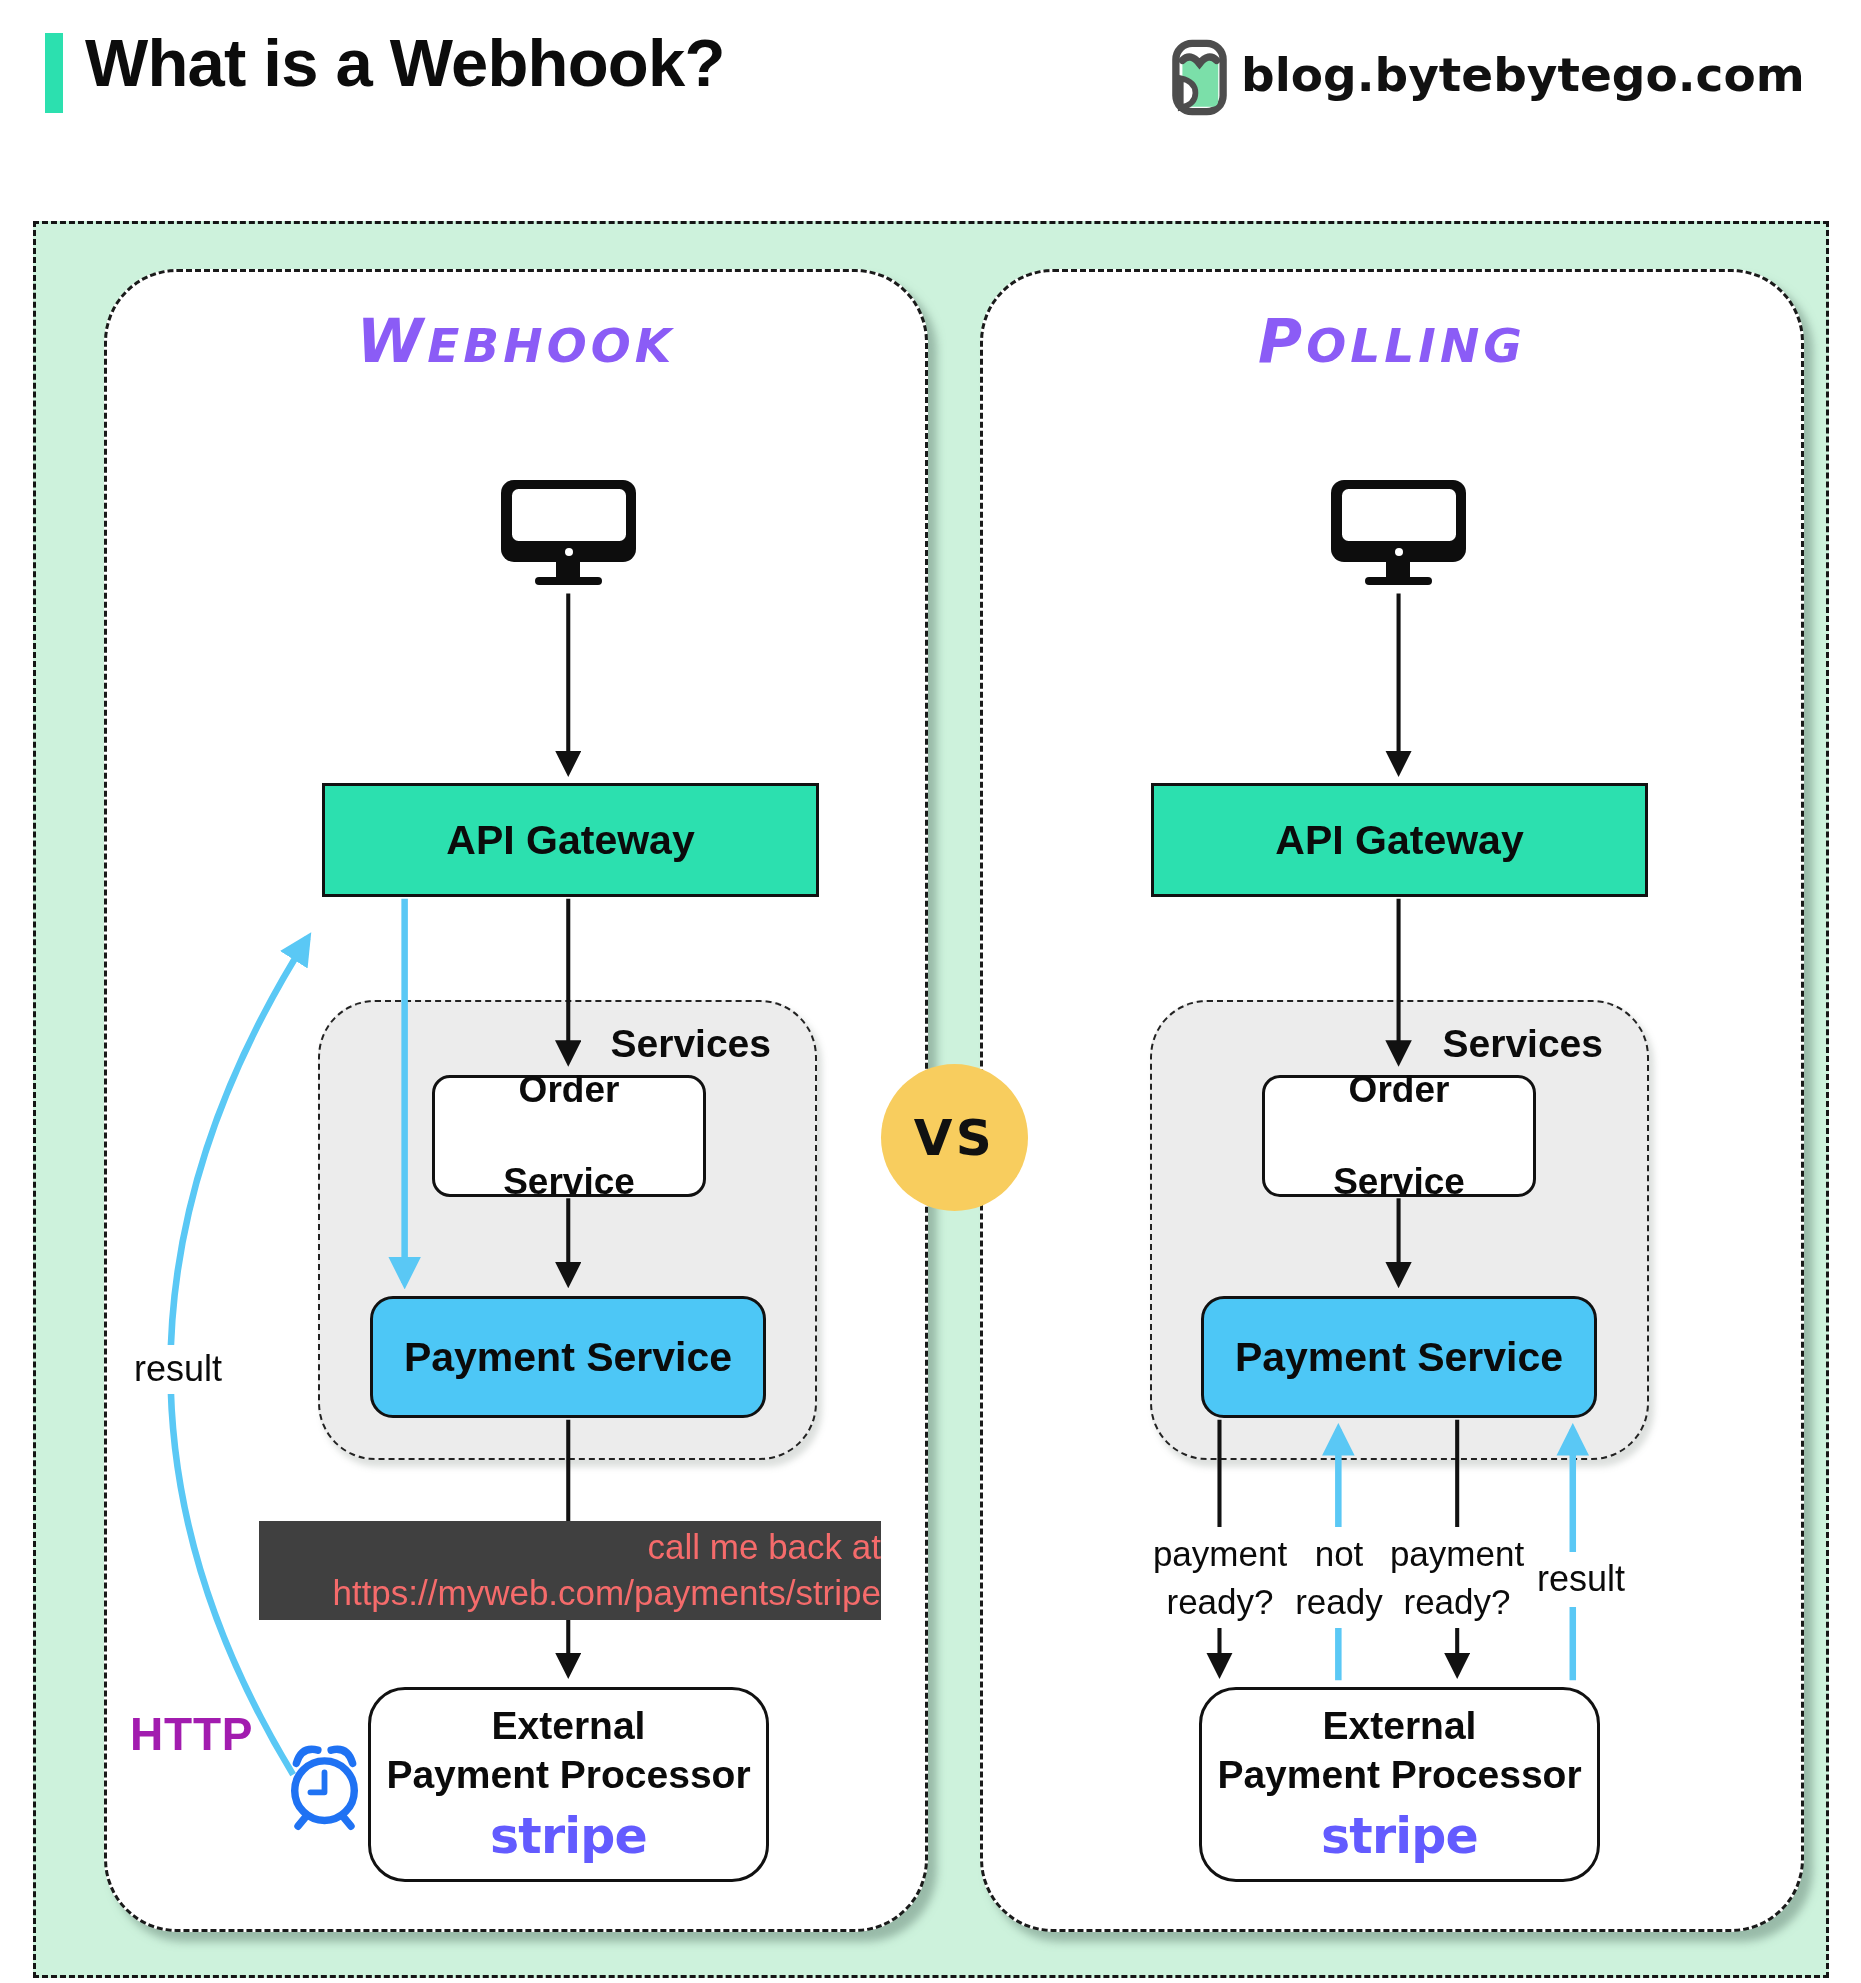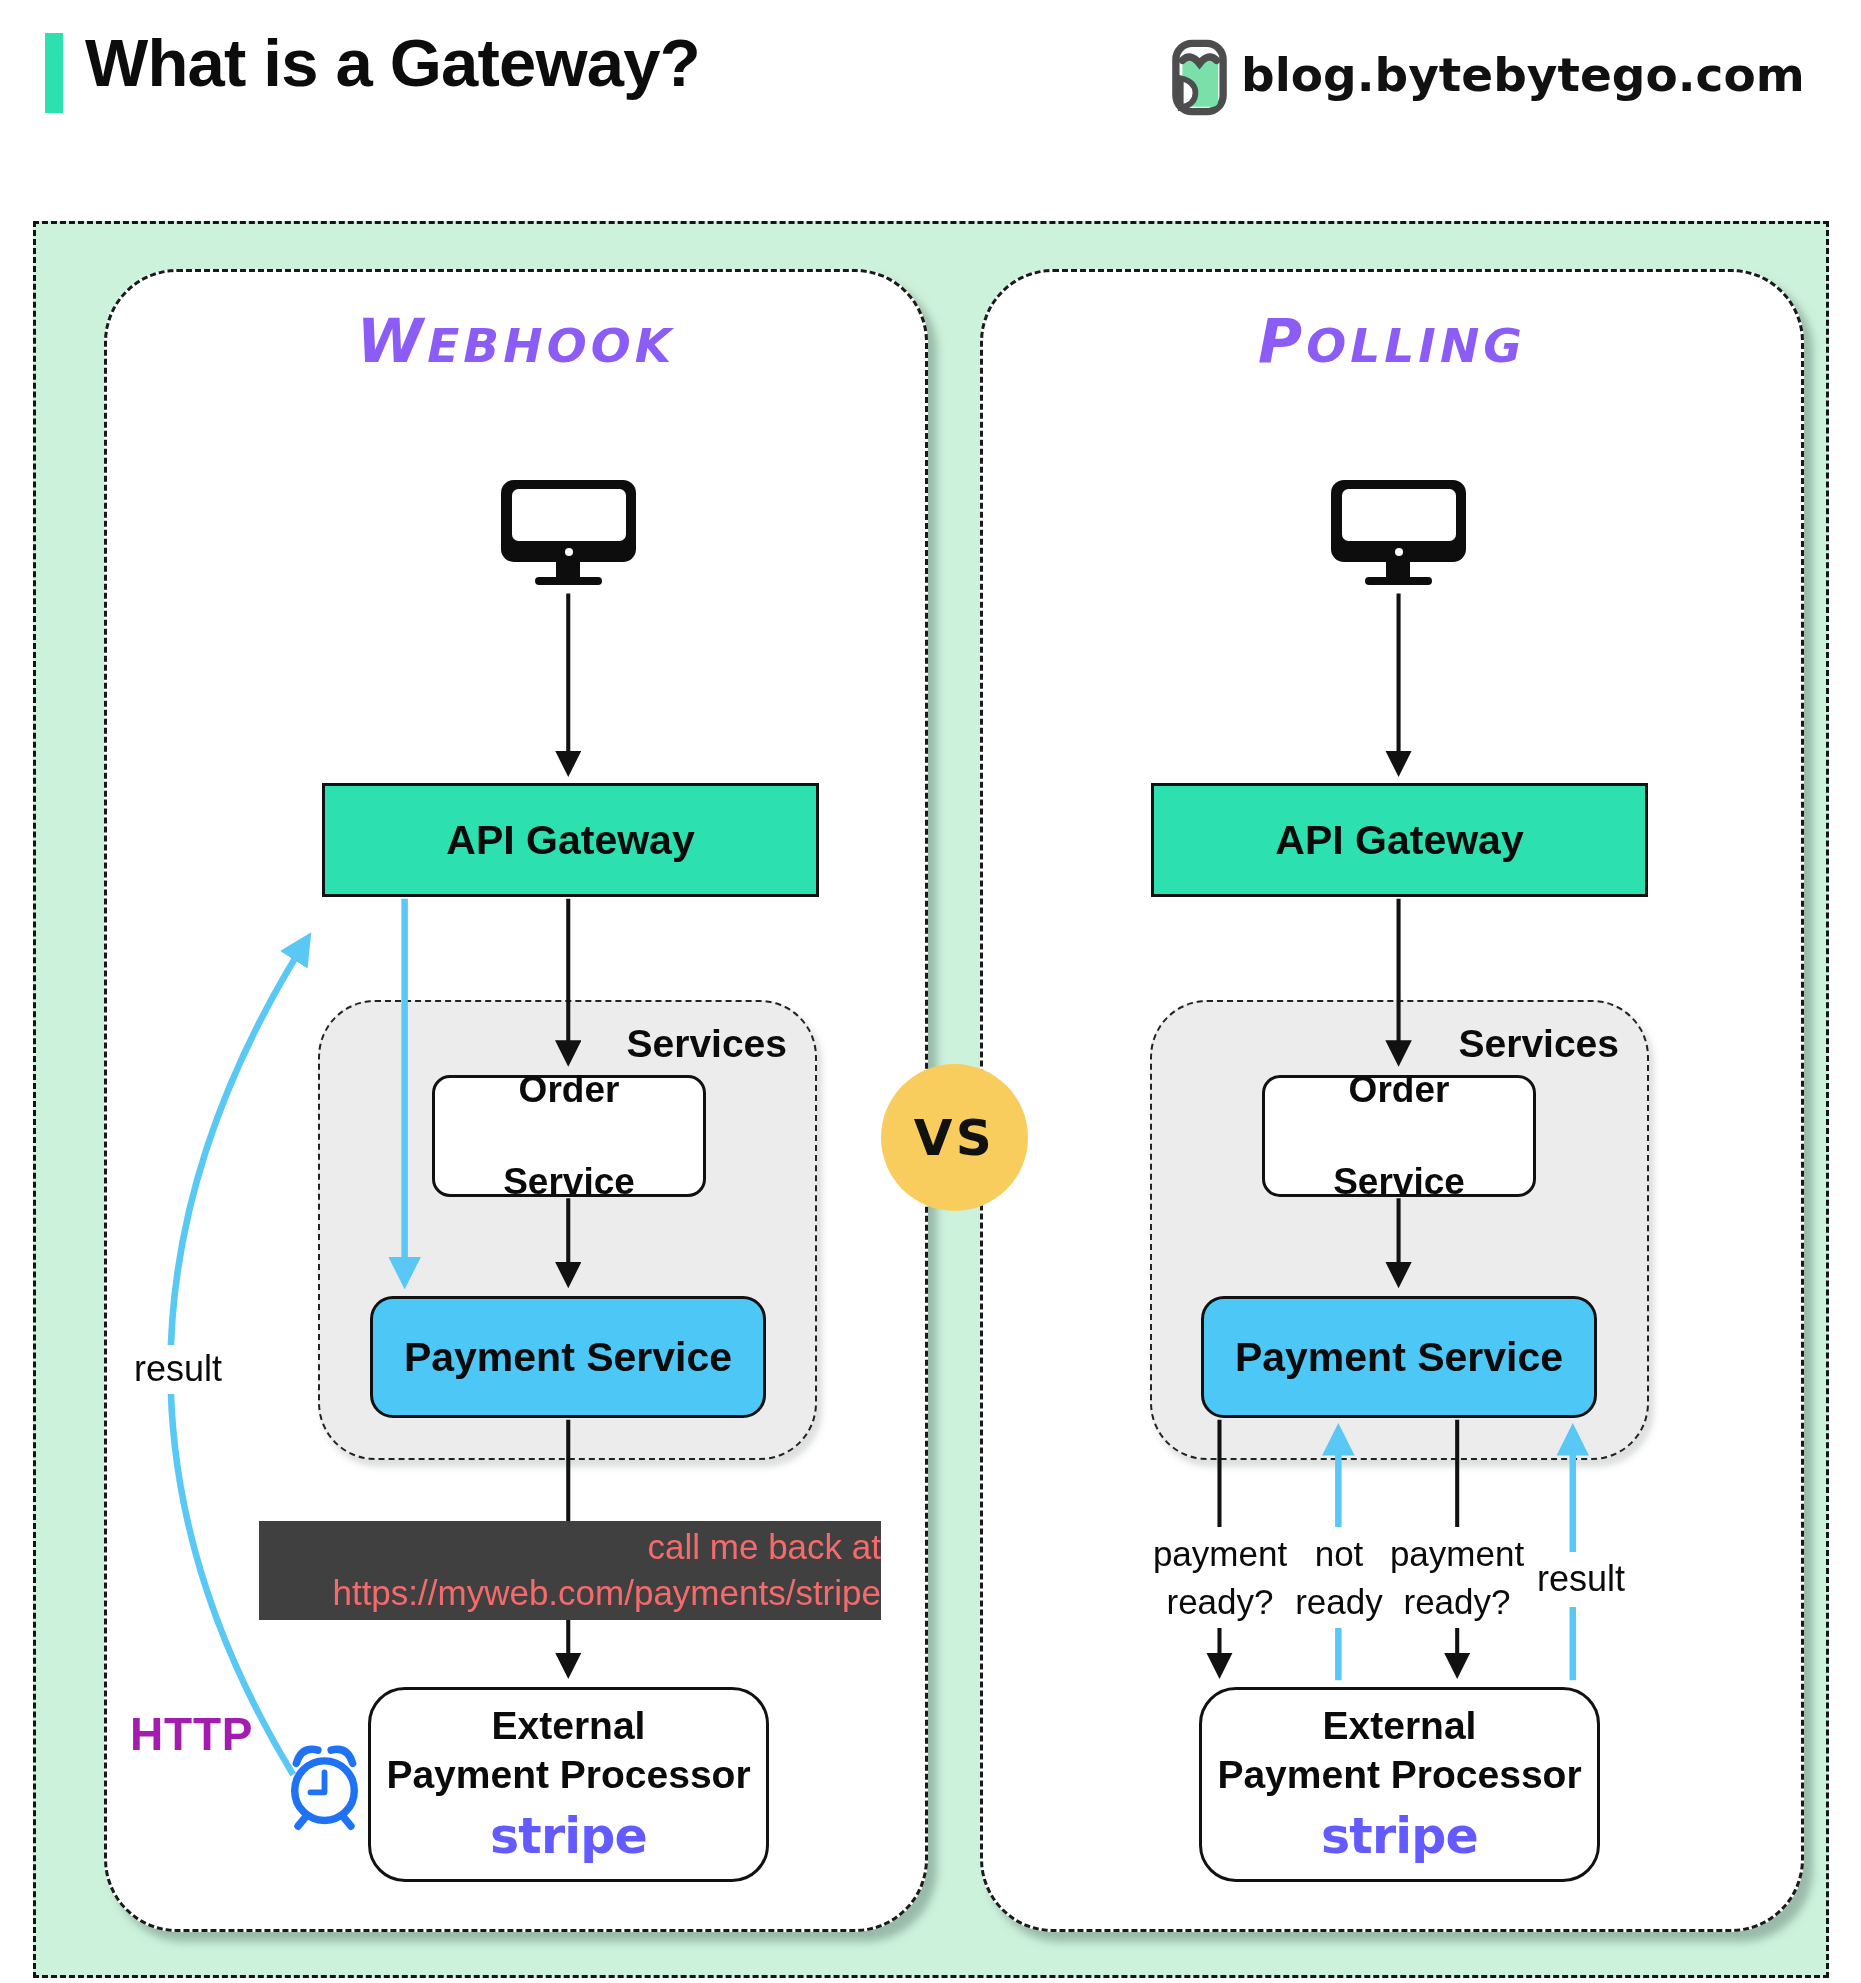--- a/index.html
+++ b/index.html
@@ -47,21 +47,21 @@
   
   .box { position:absolute; display:flex; align-items:center; justify-content:center; text-align:center;
          color:#0b0b0b; font-weight:bold; z-index:3; }
   .box-api { width:497px; height:114px; top:783px; background:#2ce0af; border:3.3px solid #111; font-size:41px; }
   .box-api.left { left:322px; } .box-api.right { left:1151px; }
 
   .services-group { position:absolute; top:1000px; width:499px; height:460px; background:#ececec;
                     border:2.4px dashed #222; border-radius:57px; z-index:2;
                     box-shadow:4.9px 6.5px 6.5px rgba(120,130,125,0.25); }
   .services-group.left { left:318px; } .services-group.right { left:1150px; }
-  .services-label { position:absolute; top:19.5px; right:28px; font-size:39px; font-weight:bold; color:#0b0b0b; }
+  .services-label { position:absolute; top:19.5px; right:44px; font-size:39px; font-weight:bold; color:#0b0b0b; }
 
   .box-order { width:274px; height:122px; top:1075px; background:#fff; border:3.3px solid #111;
                border-radius:18px; font-size:37px; line-height:1.2; flex-direction:column;gap:48px; }
   .box-order.left { left:432px; } .box-order.right { left:1262px; }
 
   .box-payment { width:396px; height:122px; top:1296px; background:#4dc7f6; border:3.3px solid #111;
                  border-radius:23px; font-size:41px; }
   .box-payment.left { left:370px; } .box-payment.right { left:1201px; }
 
   .box-external { width:401px; height:195px; top:1687px; background:#fff; border:3.3px solid #111;
@@ -88,21 +88,21 @@
 
   
   .overlay { position:absolute; left:0; top:0; width:1861px; height:1983px; z-index:10; pointer-events:none; }
 </style>
 </head>
 <body>
 
 <div class="canvas">
 
   <div class="accent-bar"></div>
-  <div class="page-title">What is a Gateway?</div>
+  <div class="page-title">What is a Webhook?</div>
 
   <div class="site-logo">
     <svg width="57" height="77" viewBox="0 0 70 94">
       <rect x="6" y="5" width="58" height="84" rx="20" fill="#ffffff" stroke="#4d4d4d" stroke-width="9"></rect>
       <path d="M14 34 L14 76 Q14 82 22 83 L52 83 Q58 82 58 76 L58 30 Q46 20 35 32 Q24 20 14 30 Z" fill="#7bdfa9"></path>
       <path d="M14 26 Q24 16 35 30 Q46 16 56 26" fill="none" stroke="#4d4d4d" stroke-width="9" stroke-linecap="round"></path>
       <path d="M12 48 Q30 52 30 66 Q30 80 12 84 Z" fill="#ffffff" stroke="#4d4d4d" stroke-width="7"></path>
     </svg>
   </div>
   <div class="site-text">blog.bytebytego.com</div>

